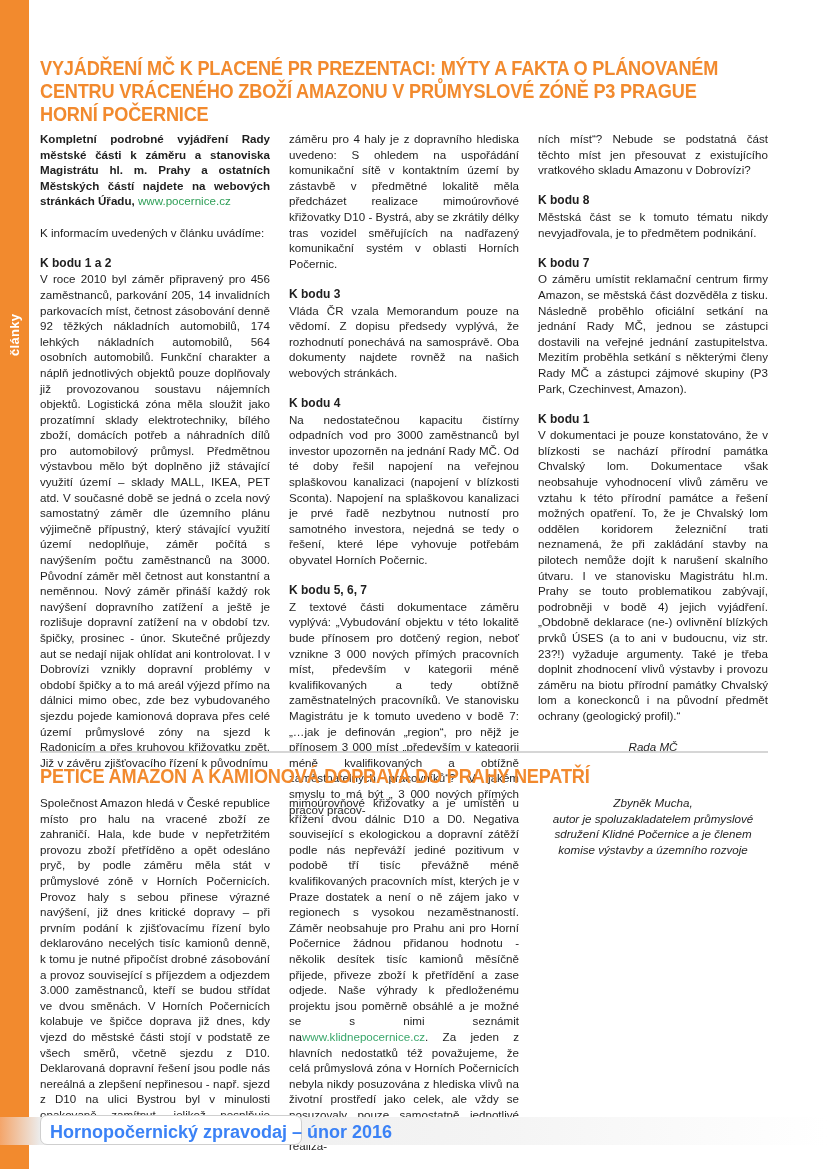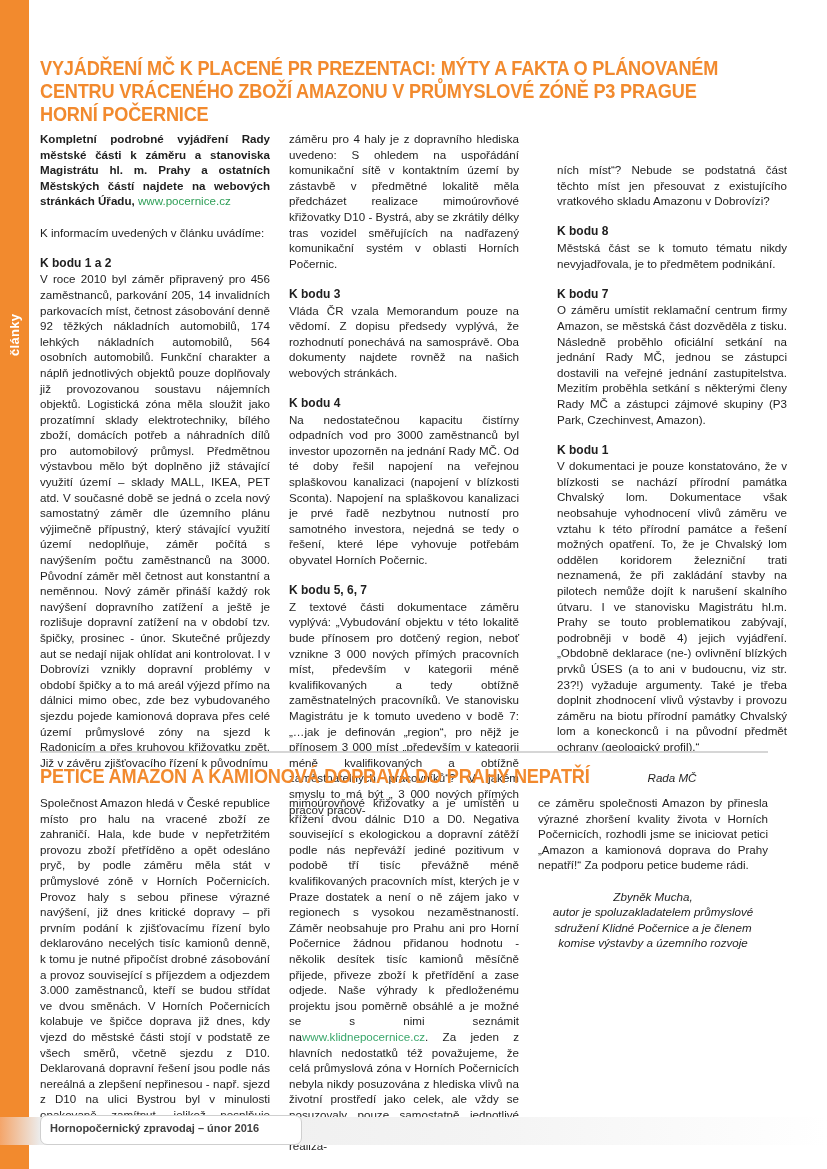--- a/index.html
+++ b/index.html
@@ -19,21 +19,21 @@
   .link { color:#3aa66b; }
   .lead .link { color:#2e9e57; font-weight:normal; }
   .right { text-align:center; font-style:italic; }
   .divider { position:absolute; left:40px; top:751px; width:728px; height:2px; background:#d6d6d6; }
   .title2 { position:absolute; left:40px; top:765px; margin:0; color:#f28a2e; font-weight:bold;
      font-size:19.5px; line-height:23px; letter-spacing:-0.2px; transform:scaleX(0.93); transform-origin:left; }
   .footer-band { position:absolute; left:0; top:1117px; width:827px; height:28px;
      background:linear-gradient(to right, #f4a56a 0px, #ececec 40px, #f4f4f4 60%, #ffffff 100%); }
   .footer-box { position:absolute; left:40px; top:1115px; width:262px; height:30px; background:#fff;
      border:1.5px solid #cfcfcf; border-radius:7px; box-sizing:border-box; }
-  .footer-text { position:absolute; left:50px; top:1122px; font-size:11px; font-weight:bold; color:#404040; }
+  .footer-text { position:absolute; left:50px; top:1122px; font-size:18px; font-weight:bold; color:#3b82f6; }
 </style>
 </head>
 <body>
 
 <div class="sidebar">
   <div class="sidebar-label">články</div>
 </div>
 
 <h1 class="title1">VYJÁDŘENÍ MČ K PLACENÉ PR PREZENTACI: MÝTY A FAKTA O PLÁNOVANÉM CENTRU VRÁCENÉHO ZBOŽÍ AMAZONU V PRŮMYSLOVÉ ZÓNĚ P3 PRAGUE HORNÍ POČERNICE</h1>
 
@@ -47,21 +47,21 @@
 <div class="col" style="left:289px; top:131px; width:230px;">
   <p id="s0b">záměru pro 4 haly je z dopravního hlediska uvedeno: S ohledem na uspořádání komunikační sítě v kontaktním území by zástavbě v předmětné lokalitě měla předcházet realizace mimoúrovňové křižovatky D10 - Bystrá, aby se zkrátily délky tras vozidel směřujících na nadřazený komunikační systém v oblasti Horních Počernic.</p>
   <h4>K bodu 3</h4>
   <p>Vláda ČR vzala Memorandum pouze na vědomí. Z dopisu předsedy vyplývá, že rozhodnutí ponechává na samosprávě. Oba dokumenty najdete rovněž na našich webových stránkách.</p>
   <h4>K bodu 4</h4>
   <p>Na nedostatečnou kapacitu čistírny odpadních vod pro 3000 zaměstnanců byl investor upozorněn na jednání Rady MČ. Od té doby řešil napojení na veřejnou splaškovou kanalizaci (napojení v blízkosti Sconta). Napojení na splaškovou kanalizaci je prvé řadě nezbytnou nutností pro samotného investora, nejedná se tedy o řešení, které lépe vyhovuje potřebám obyvatel Horních Počernic.</p>
   <h4>K bodu 5, 6, 7</h4>
   <div id="s3a">Z textové části dokumentace záměru vyplývá: „Vybudování objektu v této lokalitě bude přínosem pro dotčený region, neboť vznikne 3 000 nových přímých pracovních míst, především v kategorii méně kvalifikovaných a tedy obtížně zaměstnatelných pracovníků. Ve stanovisku Magistrátu je k tomuto uvedeno v bodě 7: „…jak je definován „region“, pro nějž je přínosem 3 000 míst „především v kategorii méně kvalifikovaných a obtížně zaměstnatelných pracovníků“? V jakém smyslu to má být „ 3 000 nových přímých pracov pracov-</div>
 </div>
 
-<div class="col" style="left:557px; top:131px; width:230px;margin-top:31px;">
+<div class="col" style="left:538px; top:131px; width:230px;">
   <p id="s3b">ních míst“? Nebude se podstatná část těchto míst jen přesouvat z existujícího vratkového skladu Amazonu v Dobrovízi?</p>
   <h4>K bodu 8</h4>
   <p>Městská část se k tomuto tématu nikdy nevyjadřovala, je to předmětem podnikání.</p>
   <h4>K bodu 7</h4>
   <p>O záměru umístit reklamační centrum firmy Amazon, se městská část dozvěděla z tisku. Následně proběhlo oficiální setkání na jednání Rady MČ, jednou se zástupci dostavili na veřejné jednání zastupitelstva. Mezitím proběhla setkání s některými členy Rady MČ a zástupci zájmové skupiny (P3 Park, Czechinvest, Amazon).</p>
   <h4>K bodu 1</h4>
   <p>V dokumentaci je pouze konstatováno, že v blízkosti se nachází přírodní památka Chvalský lom. Dokumentace však neobsahuje vyhodnocení vlivů záměru ve vztahu k této přírodní památce a řešení možných opatření. To, že je Chvalský lom oddělen koridorem železniční trati neznamená, že při zakládání stavby na pilotech nemůže dojít k narušení skalního útvaru. I ve stanovisku Magistrátu hl.m. Prahy se touto problematikou zabývají, podrobněji v bodě 4) jejich vyjádření. „Obdobně deklarace (ne-) ovlivnění blízkých prvků ÚSES (a to ani v budoucnu, viz str. 23?!) vyžaduje argumenty. Také je třeba doplnit zhodnocení vlivů výstavby i provozu záměru na biotu přírodní památky Chvalský lom a koneckonců i na původní předmět ochrany (geologický profil).“</p>
   <p class="right">Rada MČ</p>
 </div>
 
@@ -69,20 +69,19 @@
 
 <h2 class="title2">PETICE AMAZON A KAMIONOVÁ DOPRAVA DO PRAHY NEPATŘÍ</h2>
 
 <div class="col" style="left:40px; top:795px; width:230px;">
   <div id="a2c1">Společnost Amazon hledá v České republice místo pro halu na vracené zboží ze zahraničí. Hala, kde bude v nepřetržitém provozu zboží přetříděno a opět odesláno pryč, by podle záměru měla stát v průmyslové zóně v Horních Počernicích. Provoz haly s sebou přinese výrazné navýšení, již dnes kritické dopravy – při prvním podání k zjišťovacímu řízení bylo deklarováno necelých tisíc kamionů denně, k tomu je nutné připočíst drobné zásobování a provoz související s příjezdem a odjezdem 3.000 zaměstnanců, kteří se budou střídat ve dvou směnách. V Horních Počernicích kolabuje ve špičce doprava již dnes, kdy vjezd do městské části stojí v podstatě ze všech směrů, včetně sjezdu z D10. Deklarovaná dopravní řešení jsou podle nás nereálná a zlepšení nepřinesou - např. sjezd z D10 na ulici Bystrou byl v minulosti opakovaně zamítnut, jelikož nesplňuje odstupové vzdálenosti pro</div>
 </div>
 <div class="col" style="left:289px; top:795px; width:230px;">
   <div id="a2c2">mimoúrovňové křižovatky a je umístěn u křížení dvou dálnic D10 a D0. Negativa související s ekologickou a dopravní zátěží podle nás nepřeváží jediné pozitivum v podobě tří tisíc převážně méně kvalifikovaných pracovních míst, kterých je v Praze dostatek a není o ně zájem jako v regionech s vysokou nezaměstnaností. Záměr neobsahuje pro Prahu ani pro Horní Počernice žádnou přidanou hodnotu - několik desítek tisíc kamionů měsíčně přijede, přiveze zboží k přetřídění a zase odjede. Naše výhrady k předloženému projektu jsou poměrně obsáhlé a je možné se s nimi seznámit na<span class="link">www.klidnepocernice.cz</span>. Za jeden z hlavních nedostatků též považujeme, že celá průmyslová zóna v Horních Počernicích nebyla nikdy posuzována z hlediska vlivů na životní prostředí jako celek, ale vždy se posuzovaly pouze samostatně jednotlivé haly. Protože jsme přesvědčeni, že realiza realiza-</div>
 </div>
 <div class="col" style="left:538px; top:795px; width:230px;">
-  <p id="a2c3">ce záměru společnosti Amazon by přinesla výrazné zhoršení kvality života v Horních Počernicích, rozhodli jsme se iniciovat petici „Amazon a kamionová doprava do Prahy nepatří!“ Za podporu petice budeme rádi.</p>
   <div class="right">Zbyněk Mucha,</div>
   <div class="right">autor je spoluzakladatelem průmyslové sdružení Klidné Počernice a je členem komise výstavby a územního rozvoje</div>
 </div>
 
 <div class="footer-band"></div>
 <div class="footer-box"></div>
 <div class="footer-text">Hornopočernický zpravodaj – únor 2016</div>
 
 </body></html>

